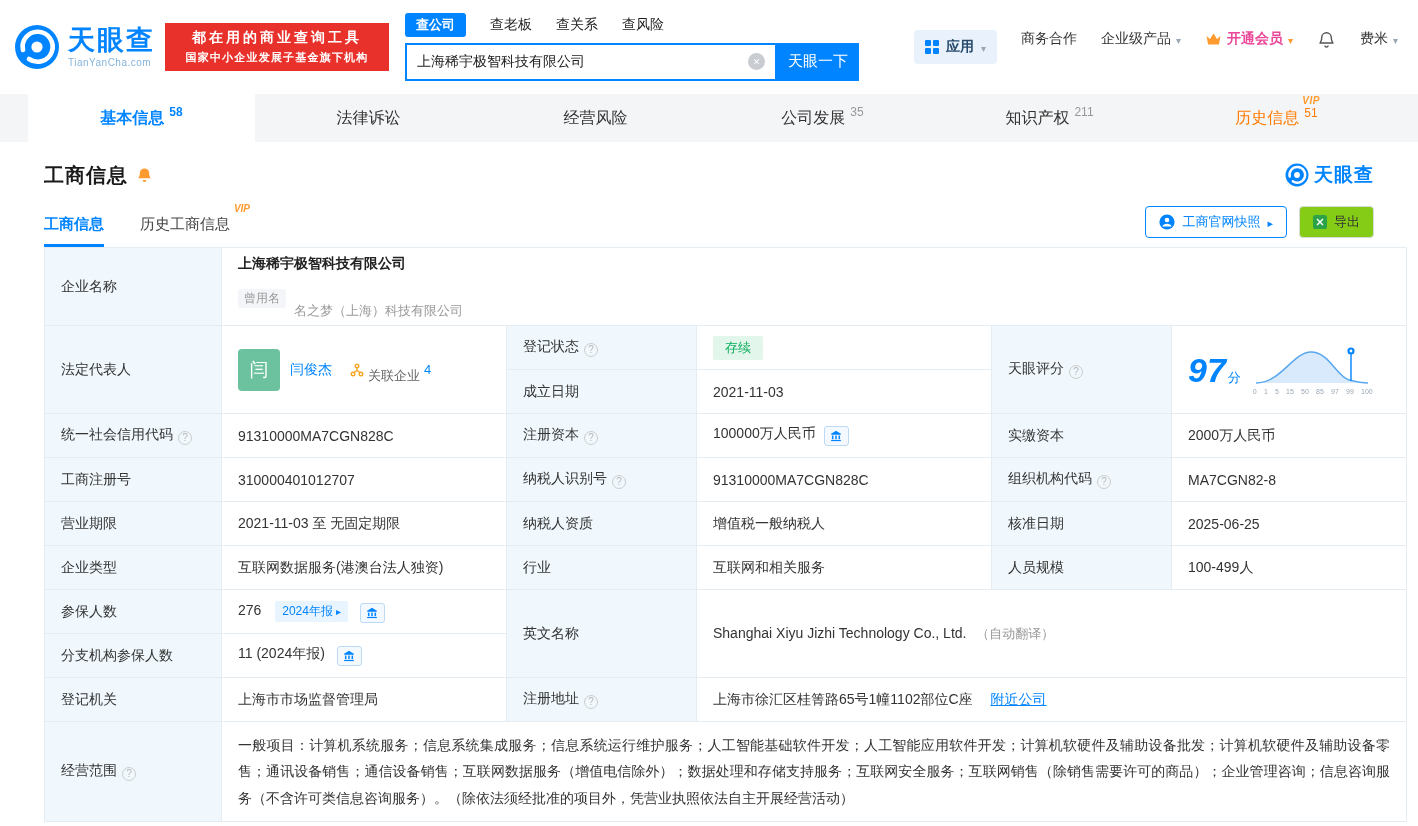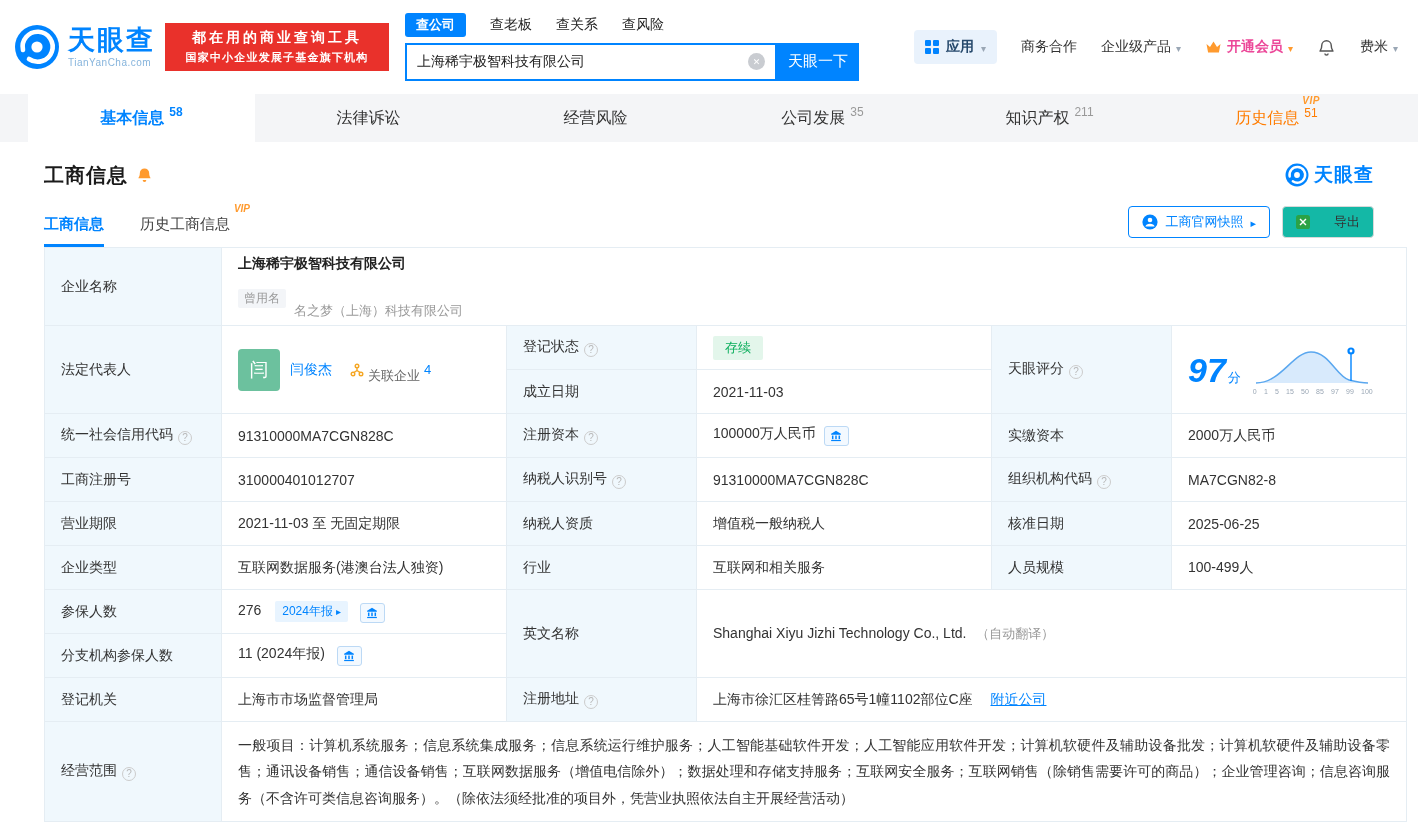--- a/index.html
+++ b/index.html
@@ -21,21 +21,21 @@
   .stabs { display:flex; align-items:center; gap:24px; margin-bottom:7px; height:22px; }
   .stab { font-size:14px; color:#222; cursor:pointer; }
   .stab.active { background:#0084ff; color:#fff; font-size:13px; padding:3px 11px; border-radius:3px; font-weight:bold; }
   .search-row { display:flex; height:38px; }
   .search-box { width:372px; height:38px; border:2px solid #0084ff; display:flex; align-items:center; padding:0 10px; background:#fff; }
   .search-box input { flex:1; border:none; outline:none; font-size:14px; color:#222; font-family:inherit; background:transparent; }
   .clear-btn { width:17px; height:17px; border-radius:50%; background:#c9ccd1; color:#fff; display:flex; align-items:center; justify-content:center; cursor:pointer; flex:none; }
   .clear-btn::before { content:"✕"; font-size:9px; }
   .search-btn { width:82px; background:#0084ff; color:#fff; border:none; font-size:15px; cursor:pointer; font-family:inherit; }
 
-  .hnav { margin-left:auto; display:flex; align-items:center; gap:24px; font-size:14px; color:#333; padding-right:6px; }
+  .hnav { margin-left:auto; display:flex; align-items:flex-start; gap:24px; font-size:14px; color:#333; padding-right:6px; }
   .app-chip { display:flex; align-items:center; gap:7px; background:#e9f2fc; border-radius:4px; padding:8px 11px; cursor:pointer; color:#274a6d; font-weight:bold; }
   .caret::before { content:"▾"; font-size:10px; color:#9aa7b5; }
   .caret.orange::before { color:#ff9a2e; }
   .hnav-item { cursor:pointer; display:flex; align-items:center; gap:5px; white-space:nowrap; }
   .vip-entry { color:#ec4899; font-weight:bold; }
   .bell-wrap { cursor:pointer; }
 
   
   .navbar { height:48px; background:#f4f5f7; display:flex; padding:0 28px; }
   .ntab { flex:1; display:flex; align-items:center; justify-content:center; font-size:16px; color:#333; cursor:pointer; position:relative; gap:3px; }
@@ -54,21 +54,21 @@
   .tyc-mark { margin-left:auto; display:flex; align-items:center; gap:5px; color:#0084ff; font-size:19px; font-weight:bold; letter-spacing:1px; }
 
   .subtabs { display:flex; align-items:flex-end; margin-top:14px; }
   .subtab { position:relative; padding:6px 0 13px; margin-right:36px; font-size:15px; color:#444; cursor:pointer; white-space:nowrap; }
   .subtab.active { color:#0084ff; font-weight:bold; }
   .subtab.active::after { content:""; position:absolute; left:0; bottom:0; width:100%; height:3px; background:#0084ff; }
   .vip-tag { position:absolute; top:-6px; right:-20px; font-size:10px; font-style:italic; font-weight:bold; color:#ff9a2e; }
   .actions { margin-left:auto; display:flex; gap:12px; padding-bottom:9px; }
   .btn-snapshot { display:flex; align-items:center; gap:7px; border:1px solid #0084ff; color:#0084ff; border-radius:4px; height:32px; padding:0 13px; font-size:13px; background:#fff; cursor:pointer; font-family:inherit; }
   .btn-snapshot .arrow::before { content:"▸"; font-size:11px; }
-  .btn-export { display:flex; align-items:center; gap:24px; border:1px solid #d9d9d9; color:#333; border-radius:4px; height:32px; padding:0 13px; font-size:13px; background:#14b8a6; cursor:pointer; font-family:inherit;text-align:center; }
+  .btn-export { display:flex; align-items:center; gap:7px; border:1px solid #d9d9d9; color:#333; border-radius:4px; height:32px; padding:0 13px; font-size:13px; background:#84cc16; cursor:pointer; font-family:inherit;text-align:center; }
 
   
   .info-table { width:100%; border-collapse:collapse; table-layout:fixed; font-size:14px; }
   .info-table th, .info-table td { border:1px solid #e5edf3; padding:5px 16px; text-align:left; font-weight:normal; vertical-align:middle; color:#333; }
   .info-table th { background:#f0f8fd; }
   .info-table tr { height:44px; }
   tr.r-name { height:68px; }
   tr.r-scope { height:100px; }
 
   .help { display:inline-flex; align-items:center; justify-content:center; width:14px; height:14px; border:1px solid #ccc; border-radius:50%; color:#b8b8b8; margin-left:5px; vertical-align:-2px; cursor:pointer; }

